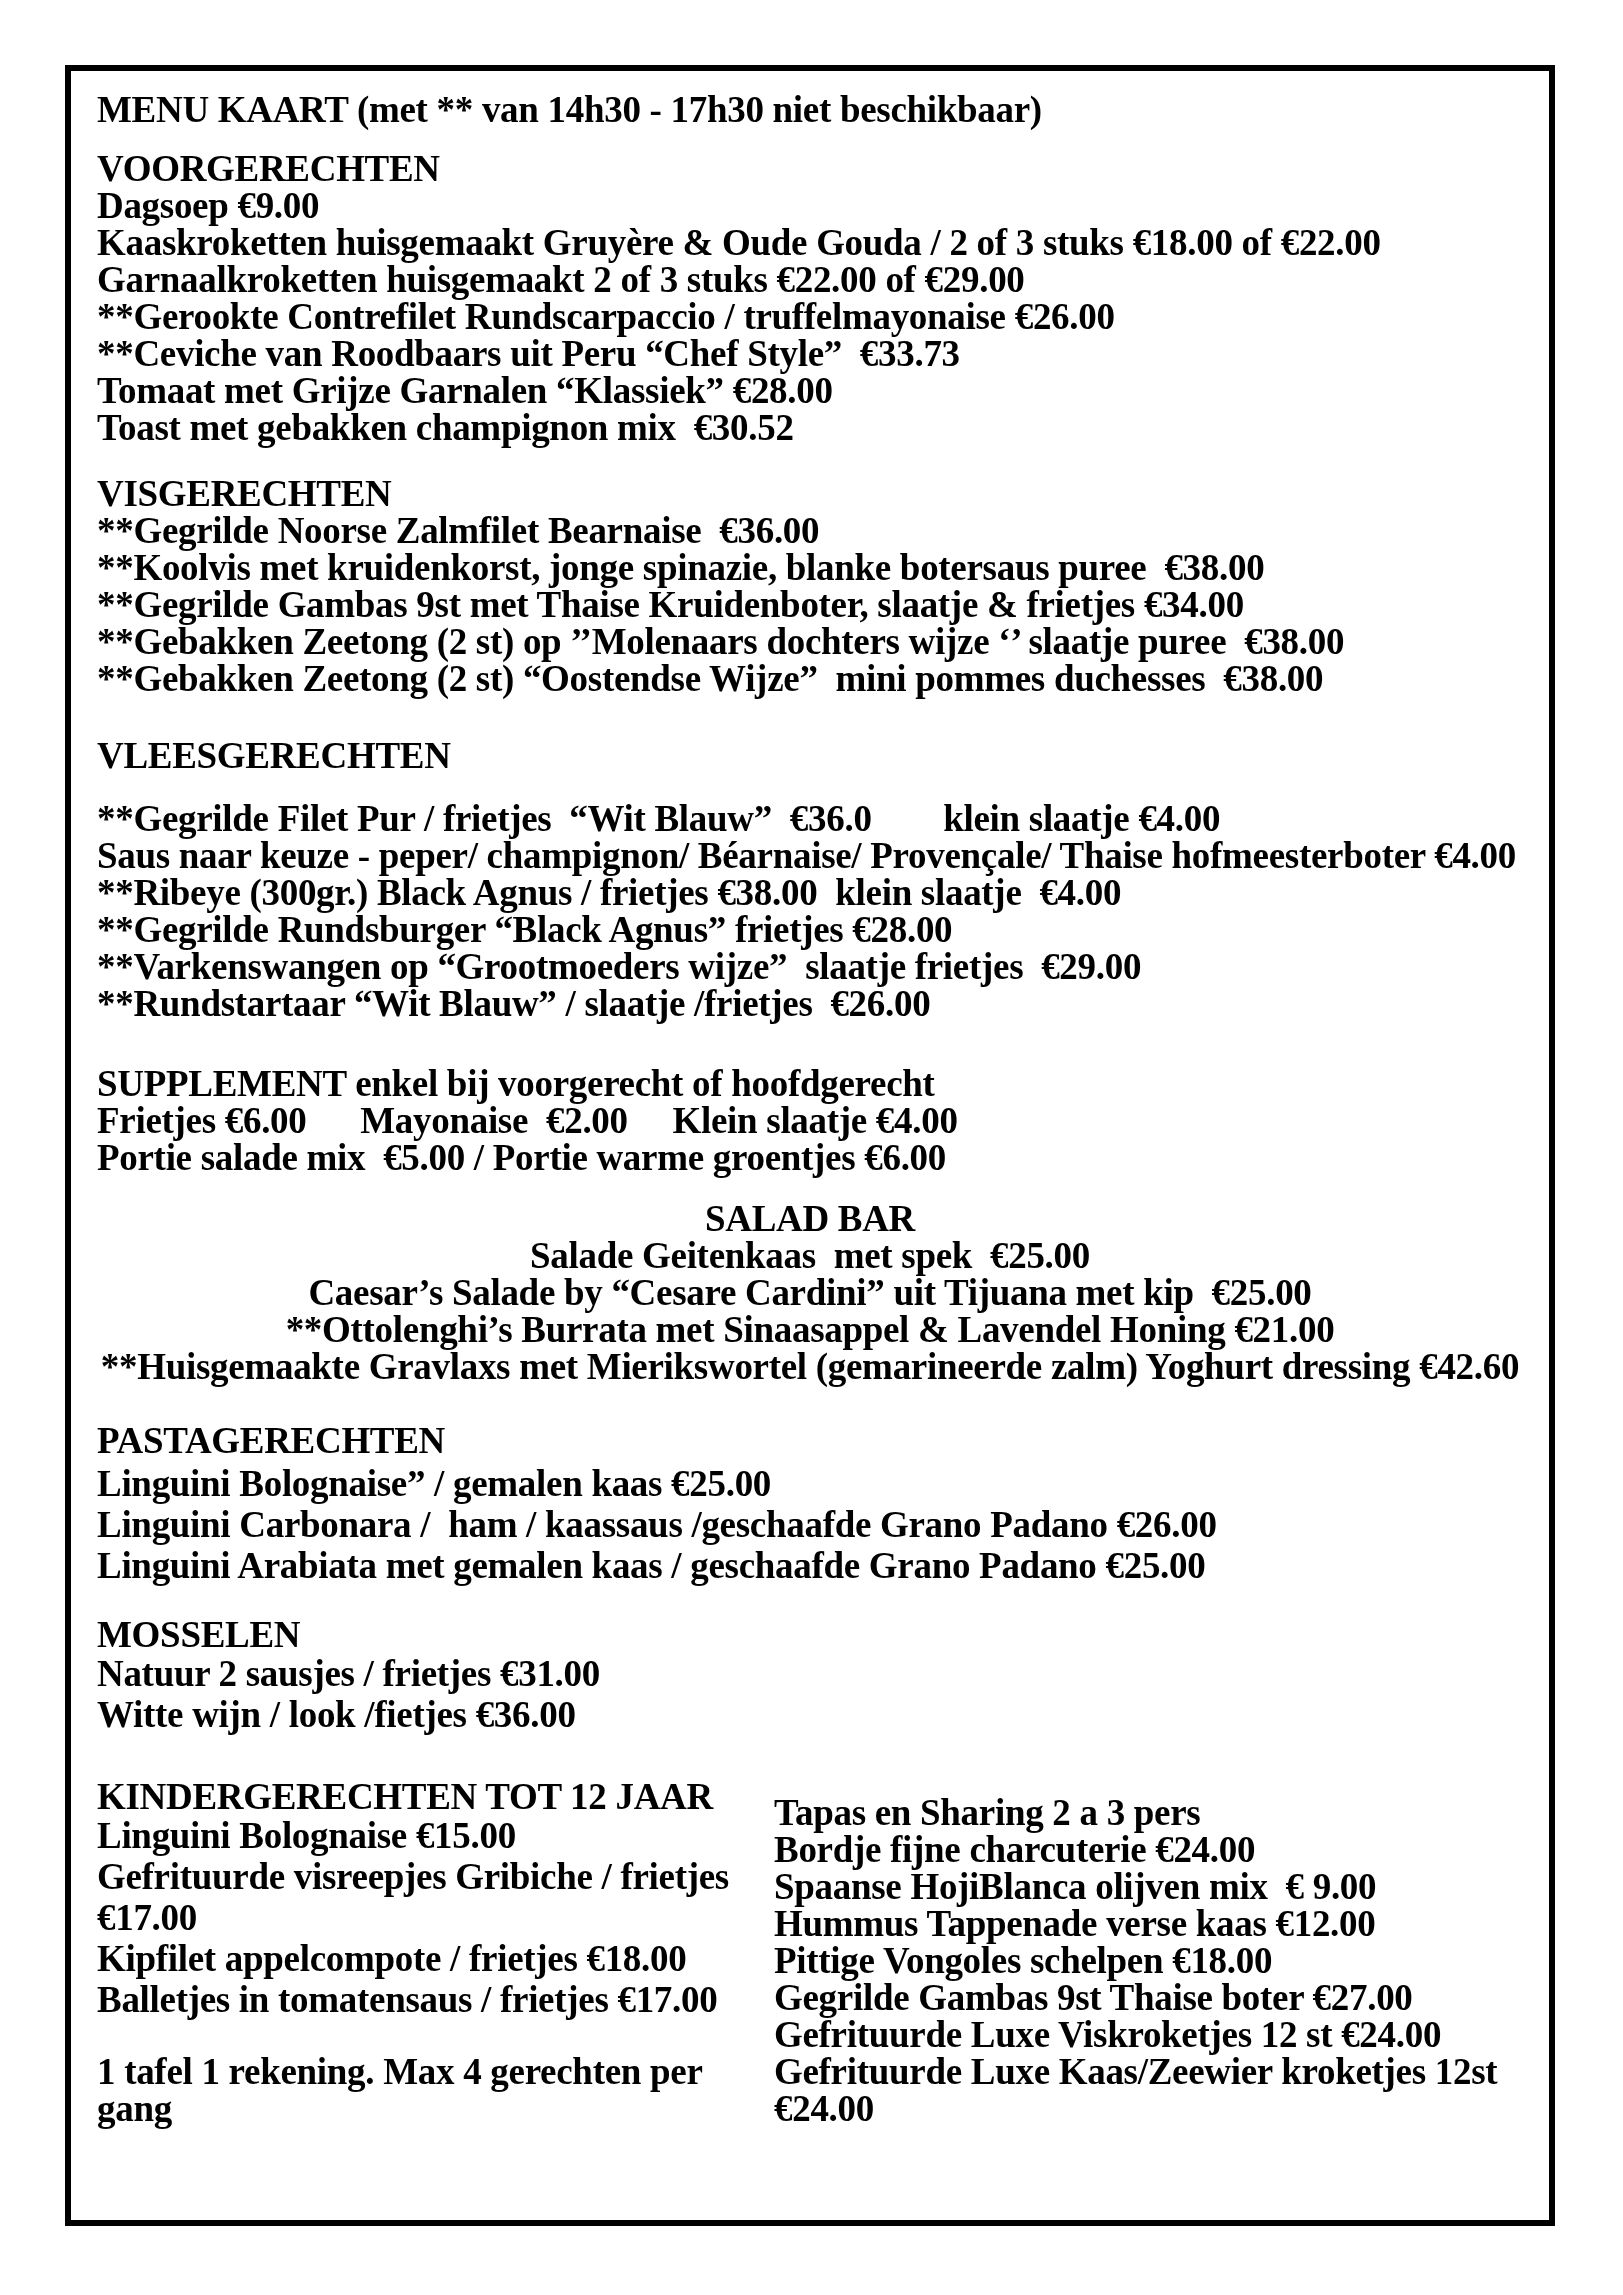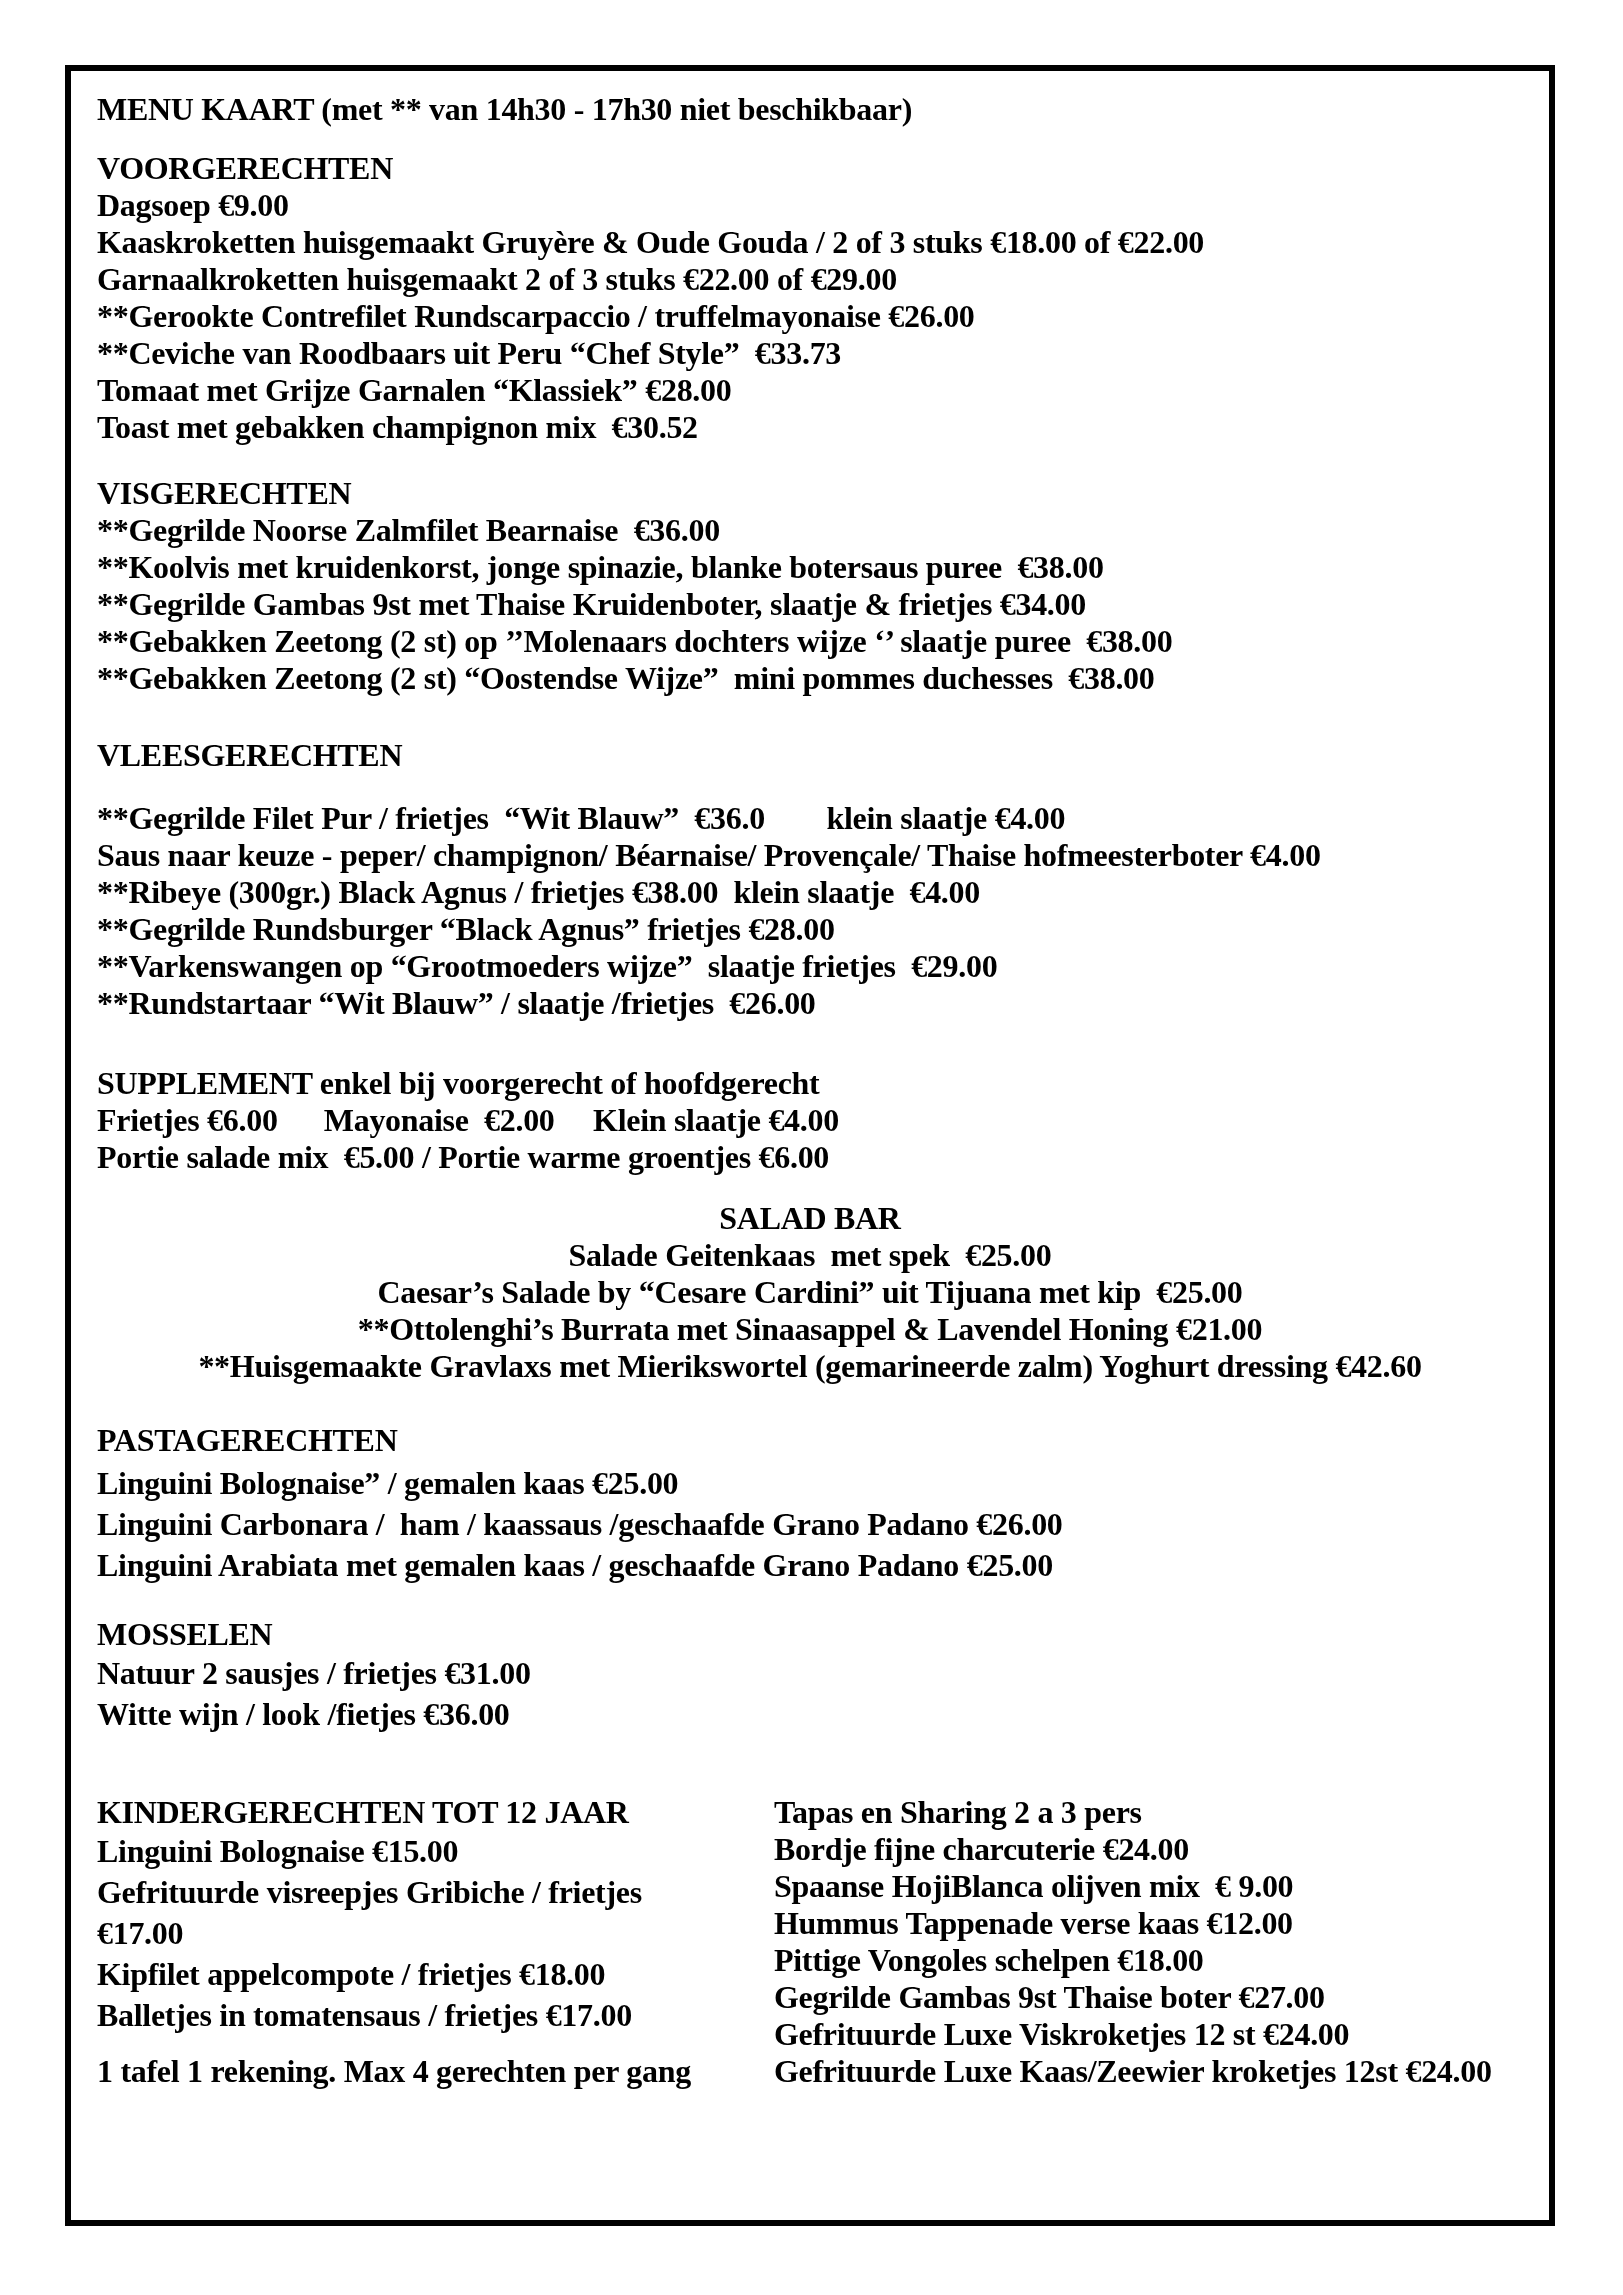--- a/index.html
+++ b/index.html
@@ -19,21 +19,21 @@
     left: 65px;
     top: 65px;
     width: 1490px;
     height: 2161px;
     border: 6.5px solid #000000;
     padding: 19.6px 26px 0 26px;
     background: #ffffff;
   }
   .line {
     margin: 0;
-    font-size: 32px;
+    font-size: 37px;
     line-height: 37px;
     letter-spacing: -0.3px;
     white-space: pre-wrap;
   }
   .lh62 { line-height: 41px; }
   section { margin: 0; padding: 0; }
   .sec-voorgerechten { margin-top: 22px; }
   .sec-visgerechten  { margin-top: 29px; }
   .sec-vleesgerechten { margin-top: 40px; }
   .sec-vleesgerechten .first-item { margin-top: 26px; }
@@ -42,21 +42,21 @@
   .sec-pasta      { margin-top: 37px; }
   .sec-pasta .first-item { margin-top: 4.6px; }
   .sec-mosselen   { margin-top: 30px; }
   .columns {
     display: flex;
     align-items: flex-end;
     margin-top: 42px;
   }
   .col-left  { width: 677px; }
   .col-right { flex: 1; padding-top: 16.4px; }
-  .col-left .note { margin-top: 17px; font-family: Liberation Serif, serif; }
+  .col-left .note { margin-top: 33px; font-family: Liberation Serif, serif; }
 </style>
 </head>
 <body>
 
 <div class="page">
   <div class="frame">
 
     <p class="line">MENU KAART (met ** van 14h30 - 17h30 niet beschikbaar)</p>
 
     <section class="sec-voorgerechten">

